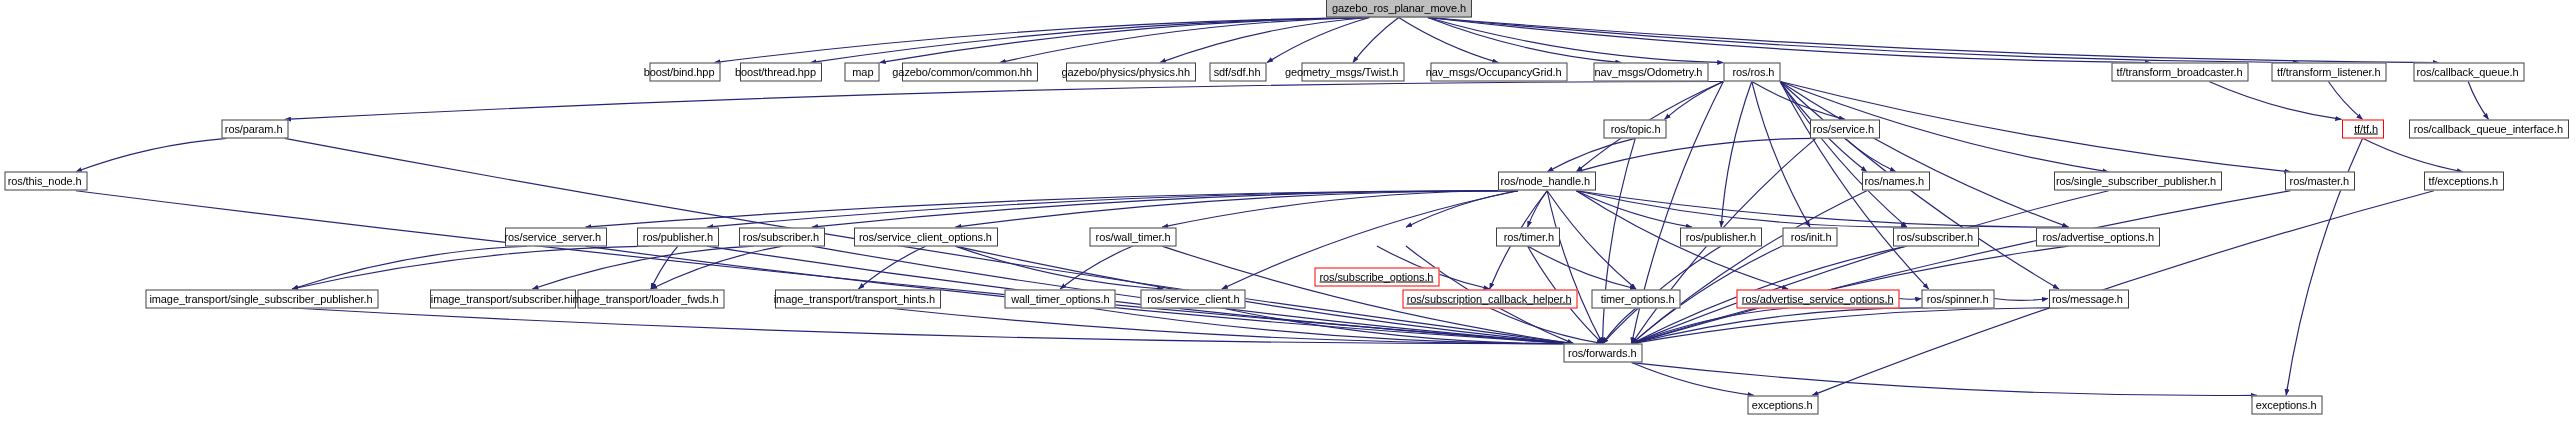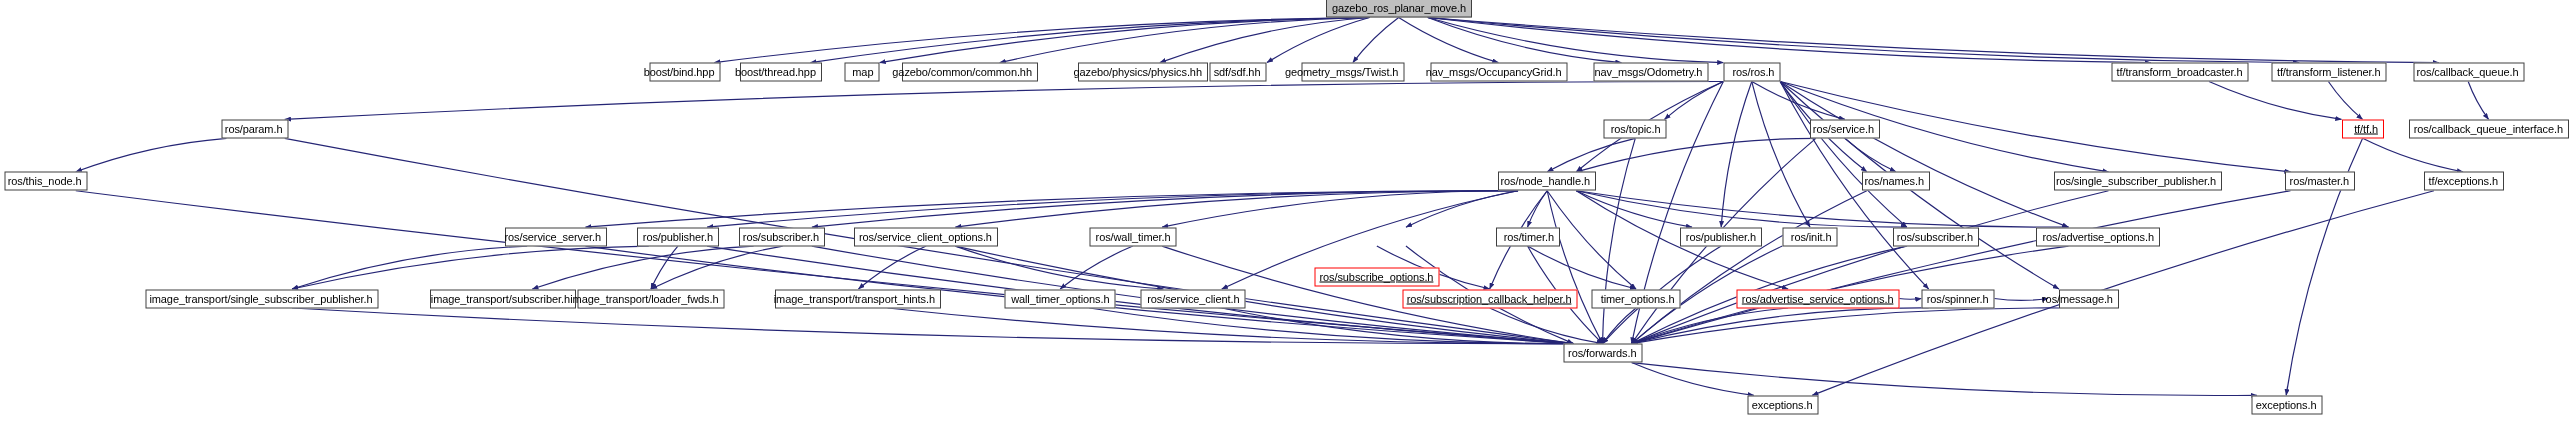--- a/index.html
+++ b/index.html
@@ -169,21 +169,21 @@
       </div>
       <div class="node" style="left: 781px; top: 72px; width: 82px;">
         <span class="node-label">boost/thread.hpp</span>
       </div>
       <div class="node" style="left: 862px; top: 72px; width: 35px;">
         <span class="node-label">map</span>
       </div>
       <div class="node" style="left: 970px; top: 72px; width: 136px;">
         <span class="node-label">gazebo/common/common.hh</span>
       </div>
-      <div class="node" style="left: 1131px; top: 72px; width: 130px; margin-left: 12px;">
+      <div class="node" style="left: 1131px; top: 72px; width: 130px;">
         <span class="node-label">gazebo/physics/physics.hh</span>
       </div>
       <div class="node" style="left: 1238px; top: 72px; width: 57px;">
         <span class="node-label">sdf/sdf.hh</span>
       </div>
       <div class="node" style="left: 1353px; top: 72px; width: 103px;">
         <span class="node-label">geometry_msgs/Twist.h</span>
       </div>
       <div class="node" style="left: 1499px; top: 72px; width: 137px;">
         <span class="node-label">nav_msgs/OccupancyGrid.h</span>
@@ -292,21 +292,21 @@
       </div>
       <div class="node" style="left: 1636px; top: 299px; width: 89px;">
         <span class="node-label">timer_options.h</span>
       </div>
       <div class="node highlight" style="left: 1818px; top: 299px; width: 163px;">
         <span class="node-label">ros/advertise_service_options.h</span>
       </div>
       <div class="node" style="left: 1958px; top: 299px; width: 73px;">
         <span class="node-label">ros/spinner.h</span>
       </div>
-      <div class="node" style="left: 2089px; top: 299px; width: 60px;">
+      <div class="node" style="left: 2089px; top: 299px; width: 80px;">
         <span class="node-label">ros/message.h</span>
       </div>
       <div class="node" style="left: 1603px; top: 353px; width: 79px;">
         <span class="node-label">ros/forwards.h</span>
       </div>
       <div class="node" style="left: 1783px; top: 405px; width: 71px;">
         <span class="node-label">exceptions.h</span>
       </div>
       <div class="node" style="left: 2287px; top: 405px; width: 71px;">
         <span class="node-label">exceptions.h</span>

